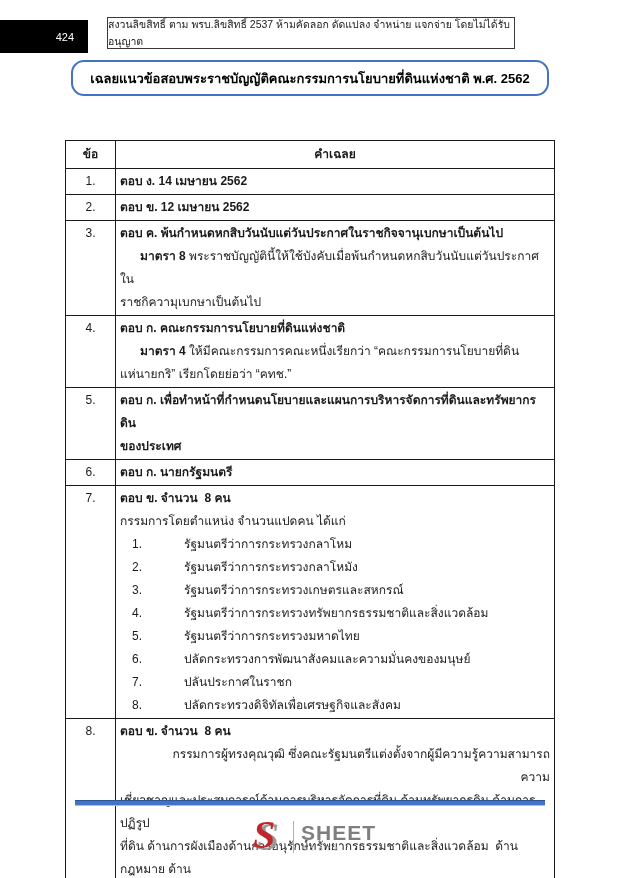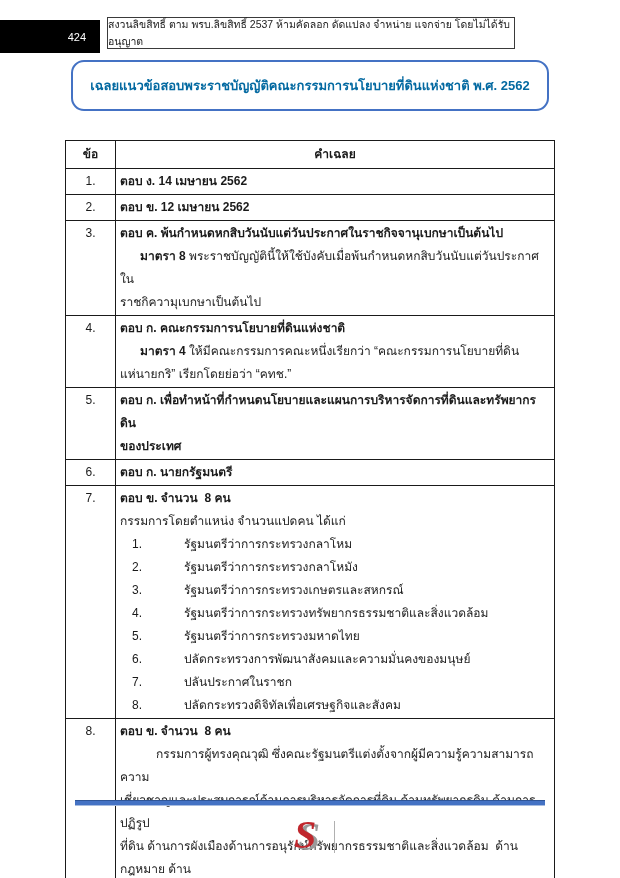--- a/index.html
+++ b/index.html
@@ -8,38 +8,38 @@
     position: relative;
     height: 878px;
     font-family: "Liberation Sans", sans-serif;
     color: #1a1a1a;
     overflow: hidden;
   }
 
   
   .page-badge {
     position: absolute; top: 20px; left: 0;
-    width: 100px; height: 33px;
+    width: 88px; height: 33px;
     background: #000000; color: #ffffff;
     display: flex; align-items: center; justify-content: flex-end;
     padding-right: 14px; font-size: 11px;
   }
   .copyright-box {
     position: absolute; top: 17px; left: 107px;
     width: 408px; height: 32px;
     border: 1.5px solid #3a3a3a; background: #ffffff;
     display: flex; align-items: center; justify-content: center;
     font-size: 10.5px; color: #222; text-align: left;
   }
   .title-box {
     position: absolute; top: 60px; left: 71px;
-    width: 478px; height: 51px;
+    width: 478px; height: 36px;
     border: 2.5px solid #4472C4; border-radius: 13px; background: #ffffff;
     display: flex; align-items: center; justify-content: center;
-    font-size: 13px; font-weight: bold; color: #0369a1; text-align: center;
+    font-size: 13px; font-weight: bold; color: #000000; text-align: center;
     padding: 0 10px;
   }
 
   
   table.answers {
     position: absolute; top: 140px; left: 65px;
     width: 490px;
     border-collapse: collapse;
     font-size: 12px;
   }
@@ -50,21 +50,21 @@
     padding: 1px 4px;
   }
   table.answers th { font-weight: bold; padding: 2px 4px; }
   td.no-cell { width: 50px; text-align: center; }
   td.ans-cell { padding-left: 9px; padding-right: 8px; }
   .ans { font-weight: bold; white-space: pre-wrap; }
   .law { text-indent: 20px; white-space: pre-wrap; }
   .law .ref { font-weight: bold; }
   .plain { white-space: pre-wrap; }
   .para { white-space: pre-wrap; }
-  .para.first { text-indent: 36px; }
+  .para.first { text-indent: 36px; text-align: right; }
   ul.committee { list-style: none; padding-left: 12px; }
   ul.committee li { line-height: 23px; display: flex; }
   ul.committee .li-num { width: 20px; flex: 0 0 20px; }
   ul.committee .li-text { flex: 1; margin-left: 32px; }
 
   
   .footer-bar {
     position: absolute; top: 800px; left: 75px;
     width: 470px; height: 6px;
     background: #4472C4;
@@ -211,13 +211,17 @@
   </table>
 
 <div class="footer-bar"></div>
 
 <div class="footer-logo">
   <svg class="logo-s" viewBox="0 0 44 46" xmlns="http://www.w3.org/2000/svg">
     <text x="25" y="37" font-size="42" font-family="Liberation Serif, serif" font-weight="bold" font-style="italic" text-anchor="middle" fill="#9a9a9a">S</text>
     <text x="21" y="35" font-size="42" font-family="Liberation Serif, serif" font-weight="bold" font-style="italic" text-anchor="middle" fill="#c0272d">S</text>
   </svg>
   <div class="logo-divider"></div>
+  <div class="brand-block">
+    <span class="brand-name">SHEET</span>
+    <span class="brand-sub">store</span>
+  </div>
 </div>
 
 </body></html>

